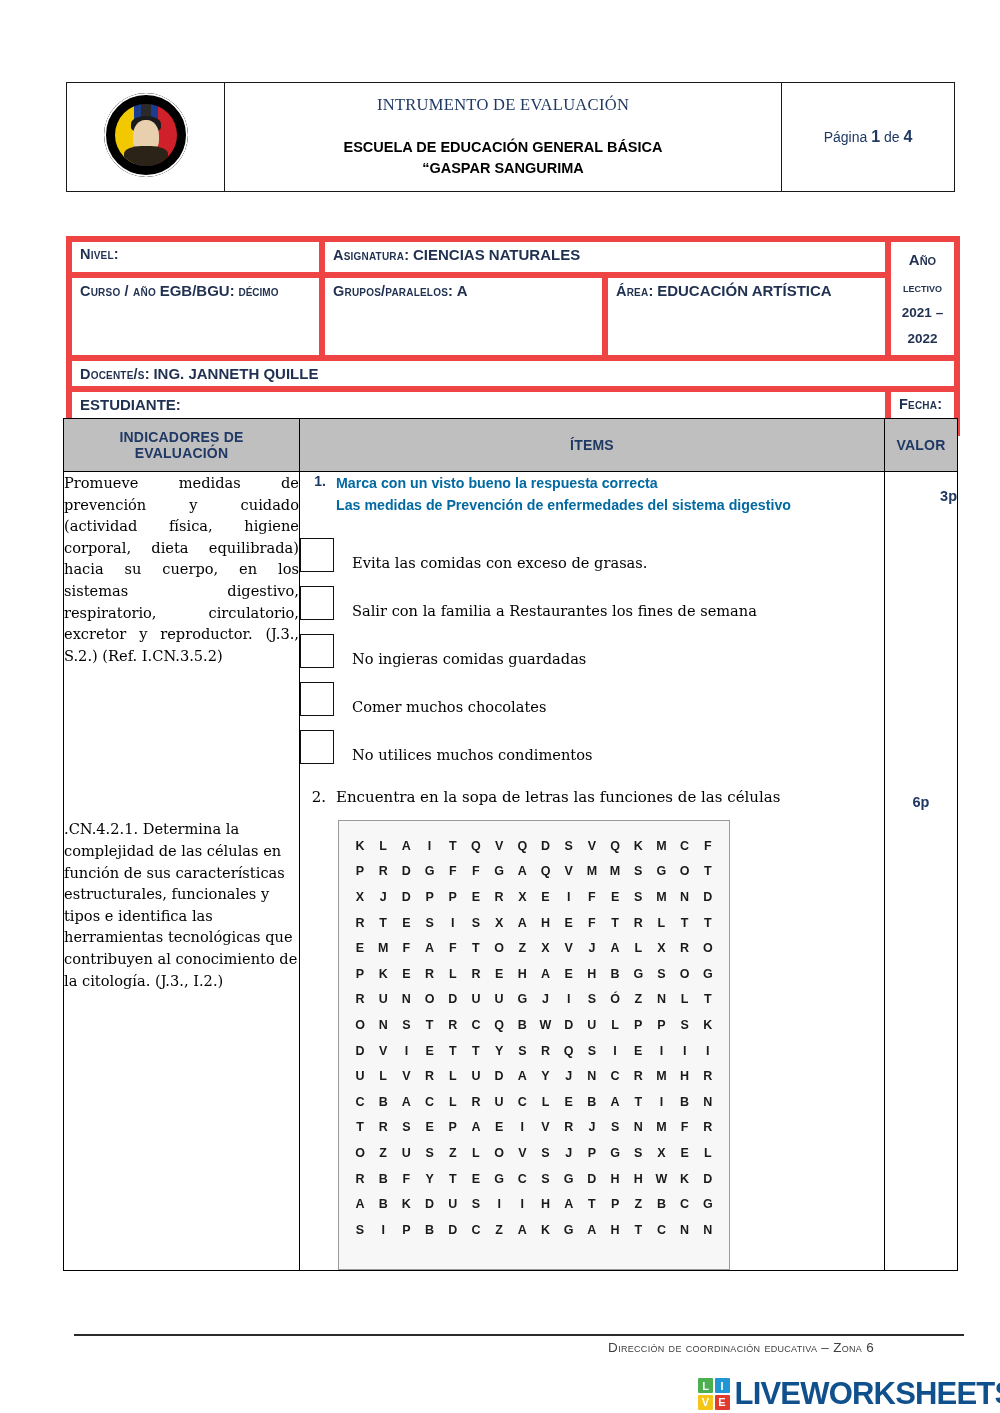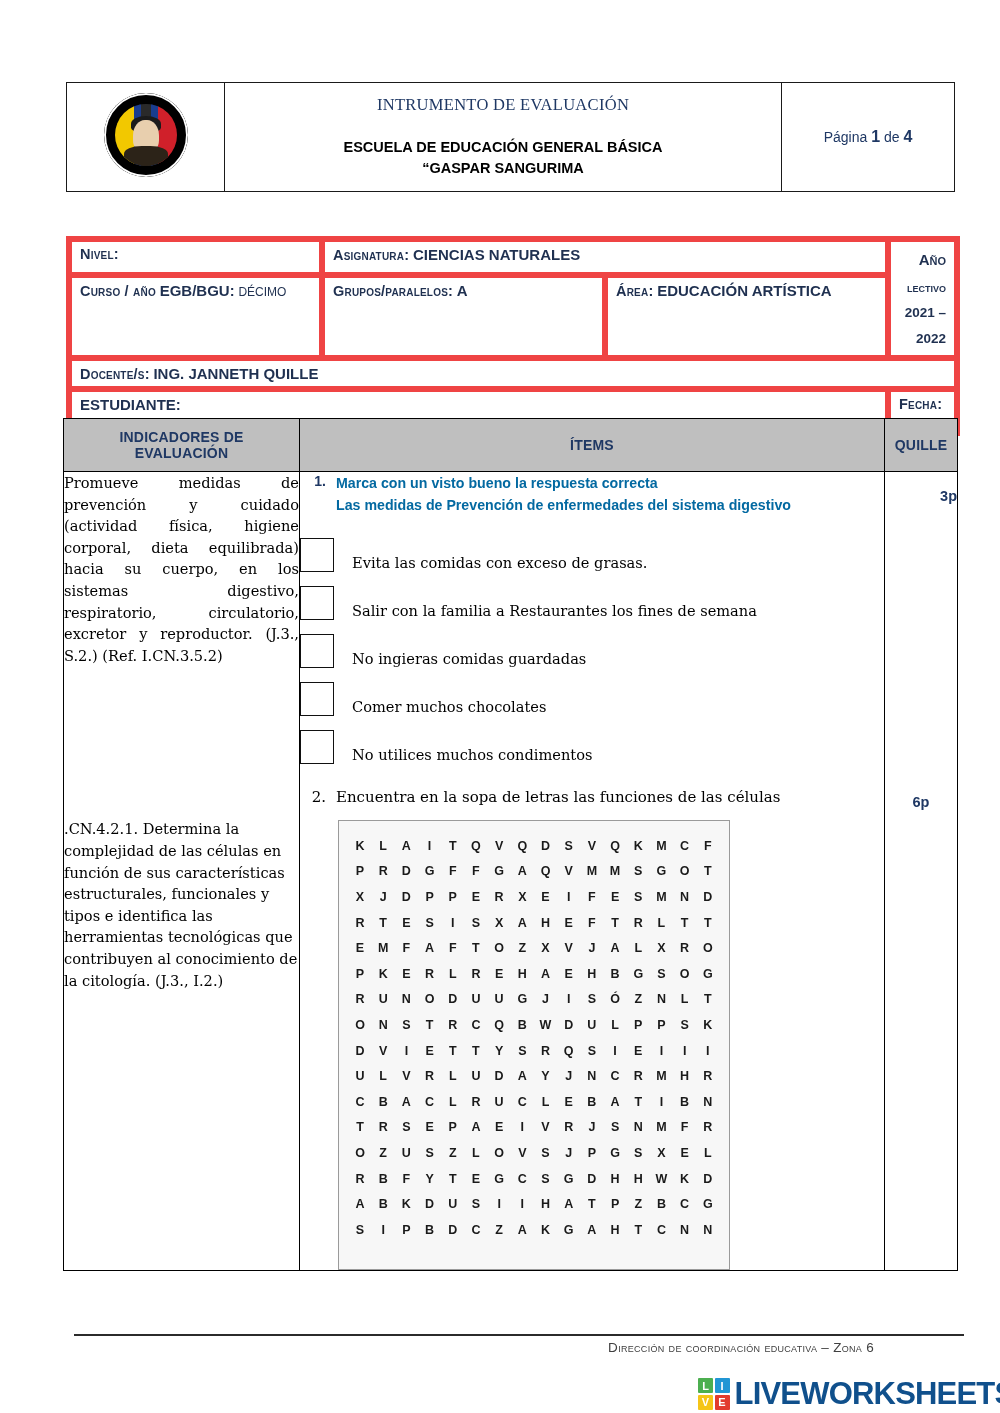--- a/index.html
+++ b/index.html
@@ -123,21 +123,21 @@
     color: #1f3050;
     font-size: 13.5px;
   }
   .lbl {
     font-variant: small-caps;
     font-weight: bold;
     font-size: 14.5px;
     letter-spacing: .2px;
   }
   .val { font-weight: bold; font-size: 15px; }
-  .val-plain { font-weight: normal; font-size: 12px; }
+  .val-plain { font-weight: bold; font-size: 10px; }
   .anio-cell {
     text-align: center;
     font-weight: bold;
     font-size: 13px;
     line-height: 1.9;
   }
   .anio-cell .big { font-size: 15px; font-variant: small-caps; }
   .anio-cell .sc { font-variant: small-caps; font-size: 13.5px; }
 
   
@@ -350,21 +350,21 @@
     <tbody>
         <tr>
       <td colspan="1" style="width:253px;height:30px;">
         <span class="lbl">Nivel:</span>
         <span class="val-plain"></span>
       </td>
       <td colspan="2" style="width:566px;">
         <span class="lbl">Asignatura:</span>
         <span class="val">CIENCIAS NATURALES</span>
       </td>
-      <td rowspan="2" class="anio-cell" style="width:69px;text-align:right;">
+      <td rowspan="2" class="anio-cell" style="width:69px;">
         <div class="big">Año</div>
         <div class="sc">lectivo</div>
         <div>2021 –</div>
         <div>2022</div>
       </td>
     </tr>
     <tr>
       <td style="height:72px;">
         <span class="lbl">Curso / año</span>
         <span class="val">EGB/BGU</span><span class="lbl">:</span>
@@ -399,21 +399,21 @@
     </table>
 
   <table class="main-table">
     <thead>
       <tr>
         <th class="col-ind">
           <div>INDICADORES DE</div>
           <div>EVALUACIÓN</div>
         </th>
         <th class="col-items">ÍTEMS</th>
-        <th class="col-valor">QUILLE</th>
+        <th class="col-valor">VALOR</th>
       </tr>
     </thead>
     <tbody>
       <tr>
 
         <td class="cell-ind">
           <div>Promueve medidas de prevención y cuidado (actividad física, higiene corporal, dieta equilibrada) hacia su cuerpo, en los sistemas digestivo, respiratorio, circulatorio, excretor y reproductor. (J.3., S.2.)  (Ref. I.CN.3.5.2)</div>
           <div class="ind-block2">.CN.4.2.1. Determina la complejidad de las células en función de sus características estructurales, funcionales y tipos e identifica las herramientas tecnológicas que contribuyen al conocimiento de la citología. (J.3., I.2.)</div>
         </td>
 

